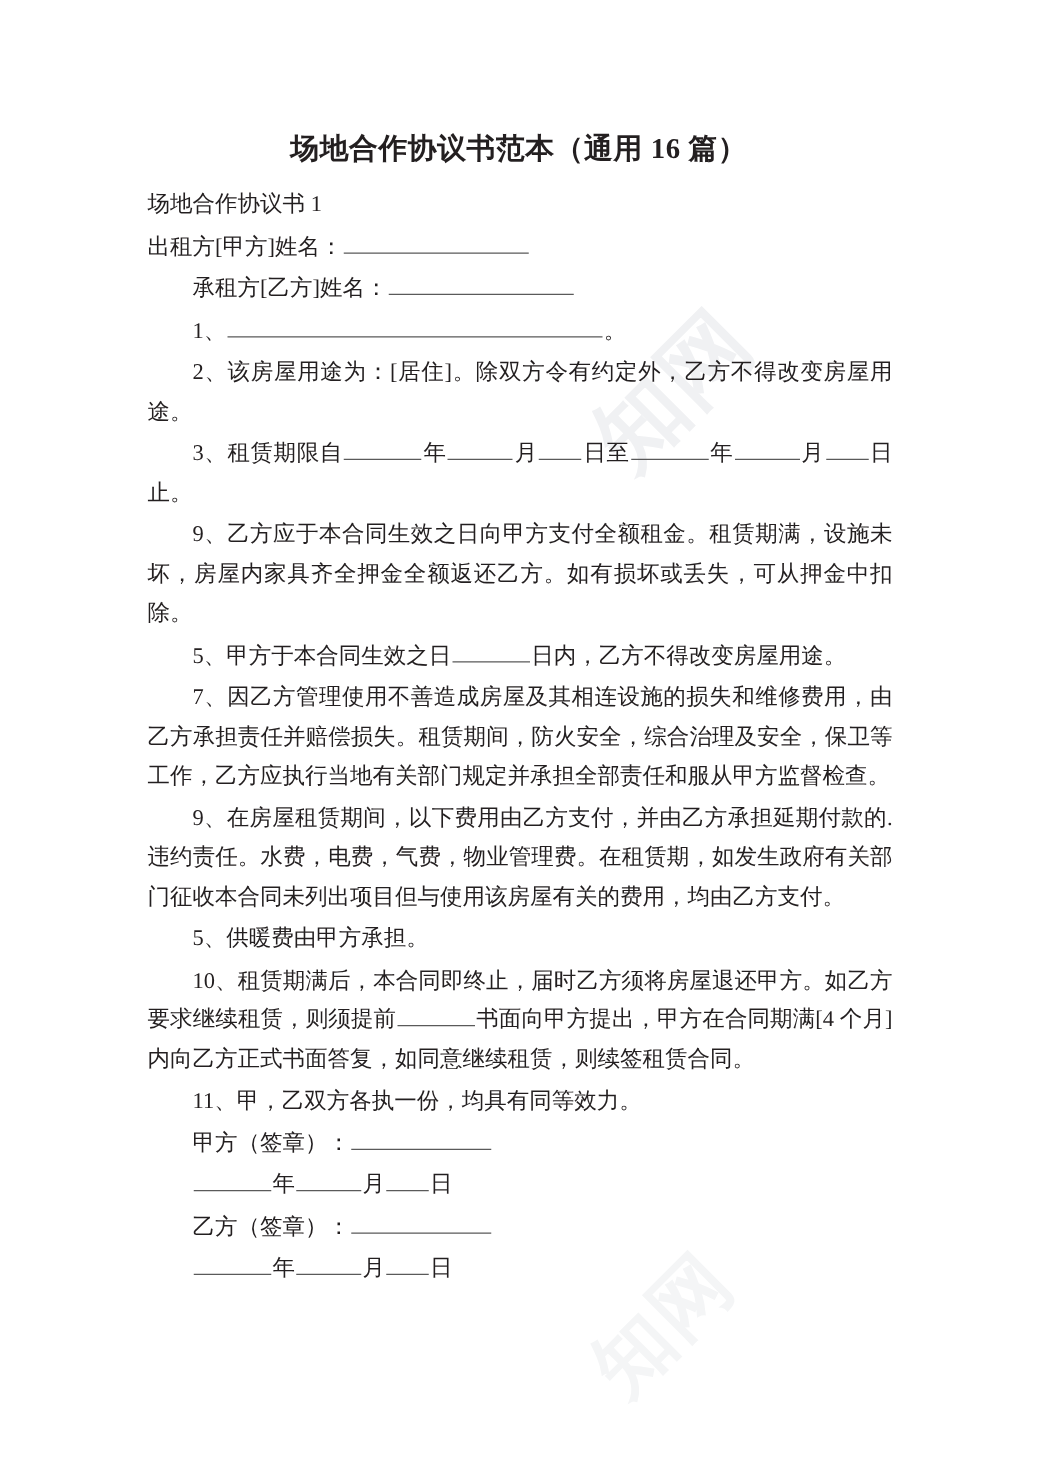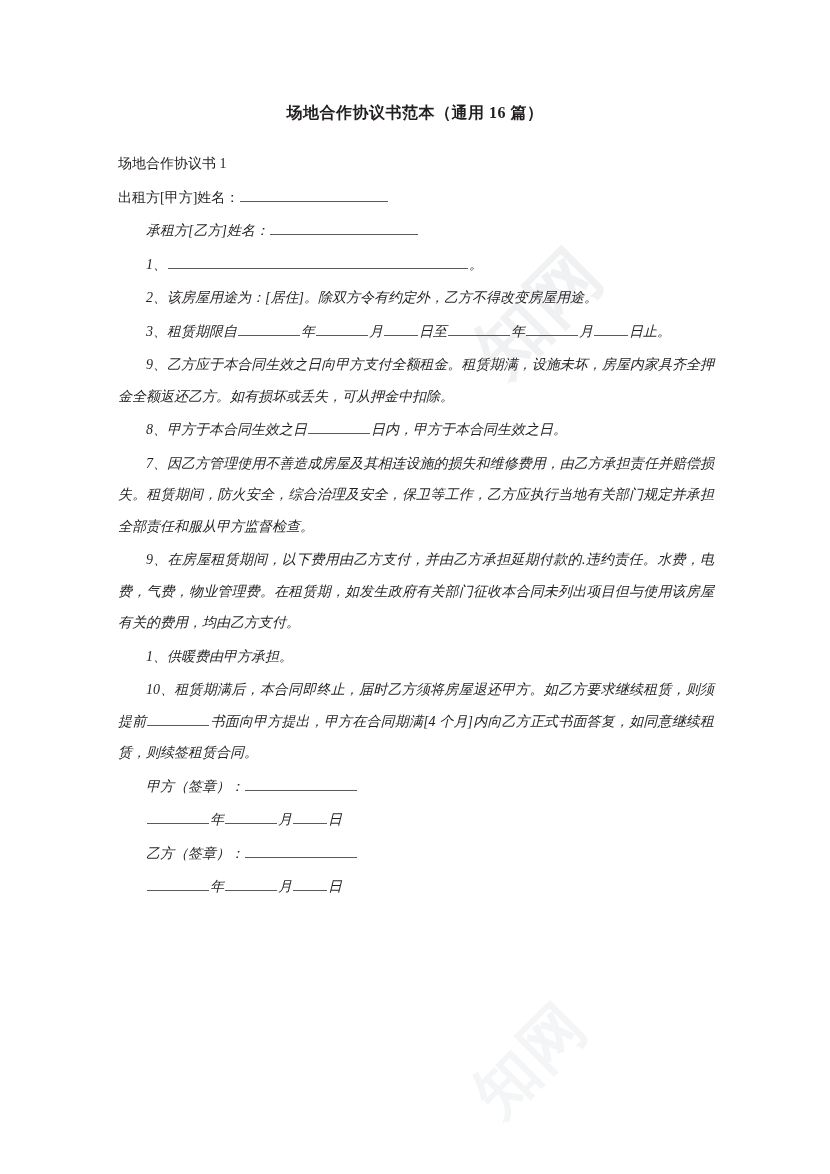--- a/index.html
+++ b/index.html
@@ -55,41 +55,41 @@
     inset: 0;
     z-index: 1;
   }
 
   .doc-title {
     position: absolute;
     left: 0;
     right: 0;
     top: 103px;
     text-align: center;
-    font-size: 16px;
+    font-size: 23px;
     font-weight: 700;
     letter-spacing: 0.5px;
   }
 
   .body-block {
     position: absolute;
     left: 118px;
     top: 148px;
     width: 596px;
   }
 
   .para {
-    font-size: 14px;
+    font-size: 18px;
     line-height: 31.5px;
     text-align: justify;
     text-justify: inter-ideograph;
     margin: 0 0 4.5px 0;
     word-break: break-all;
   }
-  .para.indent { text-indent: 2em; font-style: italic; }
+  .para.indent { text-indent: 2em; }
   .para.tight  { margin-bottom: 2px; }
 
   
   .u {
     display: inline-block;
     border-bottom: 1px solid #5a5a5a;
     vertical-align: baseline;
     height: 0.95em;
     margin: 0 1px;
   }
@@ -123,30 +123,31 @@
 
     <p class="para tight indent"><span>1、</span><span class="u u-full"></span><span>。</span></p>
 
     <p class="para tight indent">2、该房屋用途为：[居住]。除双方令有约定外，乙方不得改变房屋用途。</p>
 
     <p class="para tight indent"><span>3、租赁期限自</span><span class="u u-m"></span><span>年</span><span class="u u-s"></span><span>月</span><span class="u u-xs"></span><span>日至</span><span class="u u-m"></span><span>年</span><span class="u u-s"></span><span>月</span><span class="u u-xs"></span><span>日止。</span></p>
 
 
     <p class="para tight indent">9、乙方应于本合同生效之日向甲方支付全额租金。租赁期满，设施未坏，房屋内家具齐全押金全额返还乙方。如有损坏或丢失，可从押金中扣除。</p>
 
-    <p class="para tight indent"><span>8、甲方于本合同生效之日</span><span class="u u-m"></span><span>日内，甲方于本合同生效之日。</span></p>
+    <p class="para tight indent"><span>5、甲方于本合同生效之日</span><span class="u u-m"></span><span>日内，乙方不得改变房屋用途。</span></p>
 
     <p class="para tight indent">7、因乙方管理使用不善造成房屋及其相连设施的损失和维修费用，由乙方承担责任并赔偿损失。租赁期间，防火安全，综合治理及安全，保卫等工作，乙方应执行当地有关部门规定并承担全部责任和服从甲方监督检查。</p>
 
     <p class="para tight indent">9、在房屋租赁期间，以下费用由乙方支付，并由乙方承担延期付款的.违约责任。水费，电费，气费，物业管理费。在租赁期，如发生政府有关部门征收本合同未列出项目但与使用该房屋有关的费用，均由乙方支付。</p>
 
-    <p class="para tight indent">1、供暖费由甲方承担。</p>
+    <p class="para tight indent">5、供暖费由甲方承担。</p>
 
     <p class="para tight indent"><span>10、租赁期满后，本合同即终止，届时乙方须将房屋退还甲方。如乙方要求继续租赁，则须提前</span><span class="u u-m"></span><span>书面向甲方提出，甲方在合同期满[4 个月]内向乙方正式书面答复，如同意继续租赁，则续签租赁合同。</span></p>
 
+    <p class="para tight indent">11、甲，乙双方各执一份，均具有同等效力。</p>
 
     <p class="para tight indent"><span>甲方（签章）：</span><span class="u u-sig"></span></p>
 
     <p class="para tight indent"><span class="u u-m"></span><span>年</span><span class="u u-s"></span><span>月</span><span class="u u-xs"></span><span>日</span></p>
 
     <p class="para tight indent"><span>乙方（签章）：</span><span class="u u-sig"></span></p>
 
     <p class="para tight indent"><span class="u u-m"></span><span>年</span><span class="u u-s"></span><span>月</span><span class="u u-xs"></span><span>日</span></p>
 
   </div>

